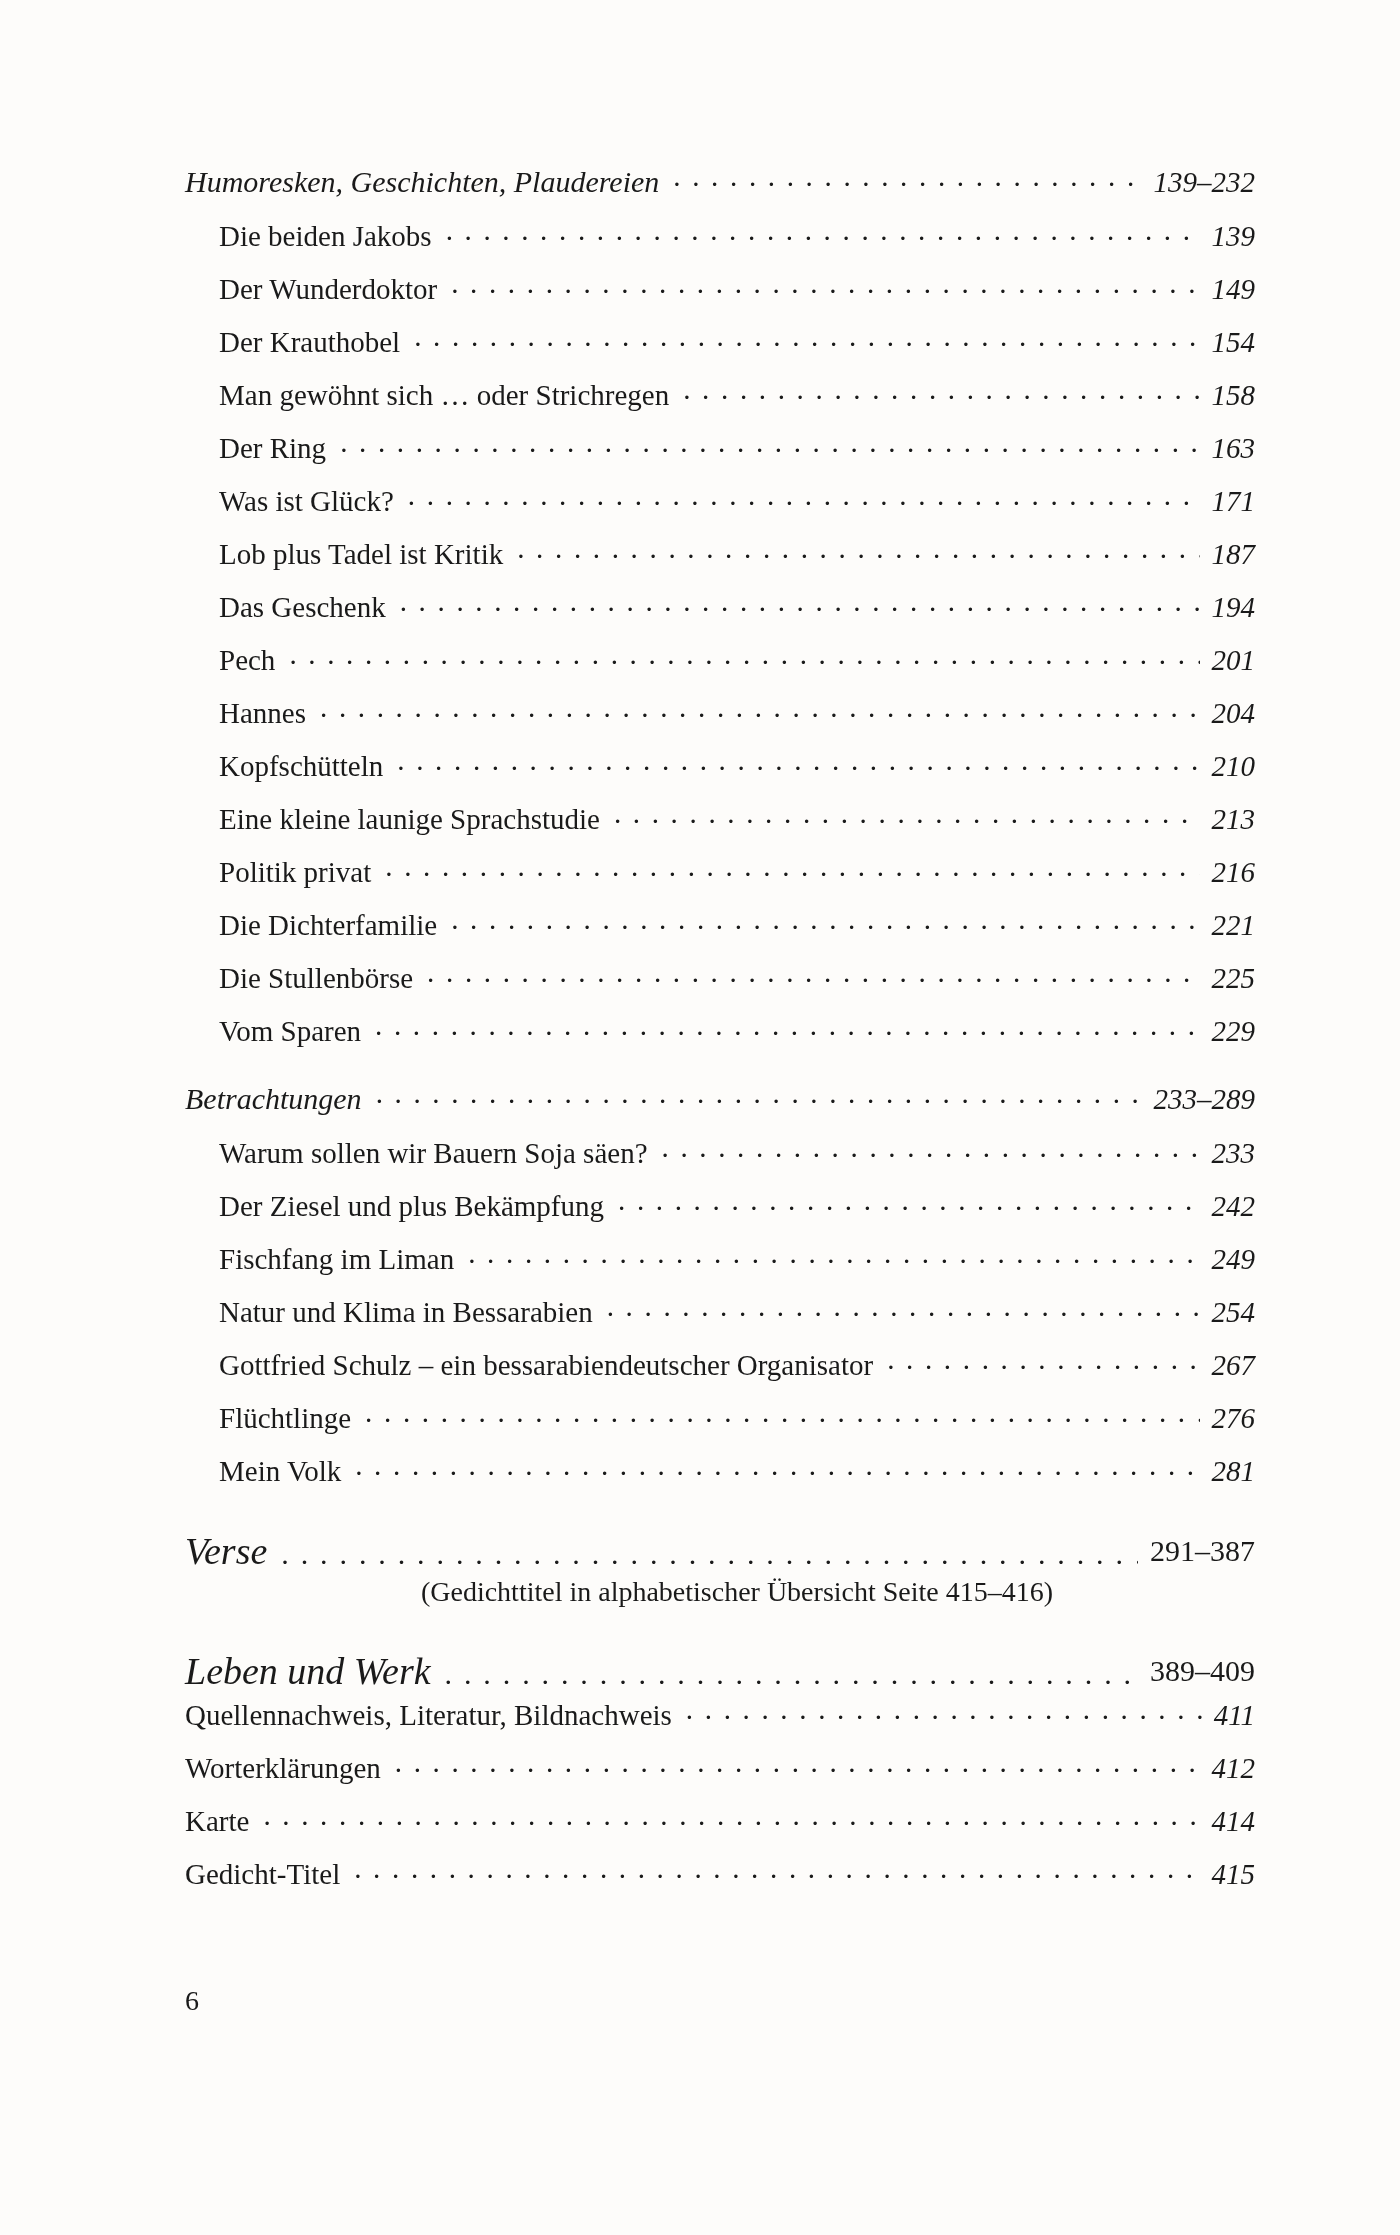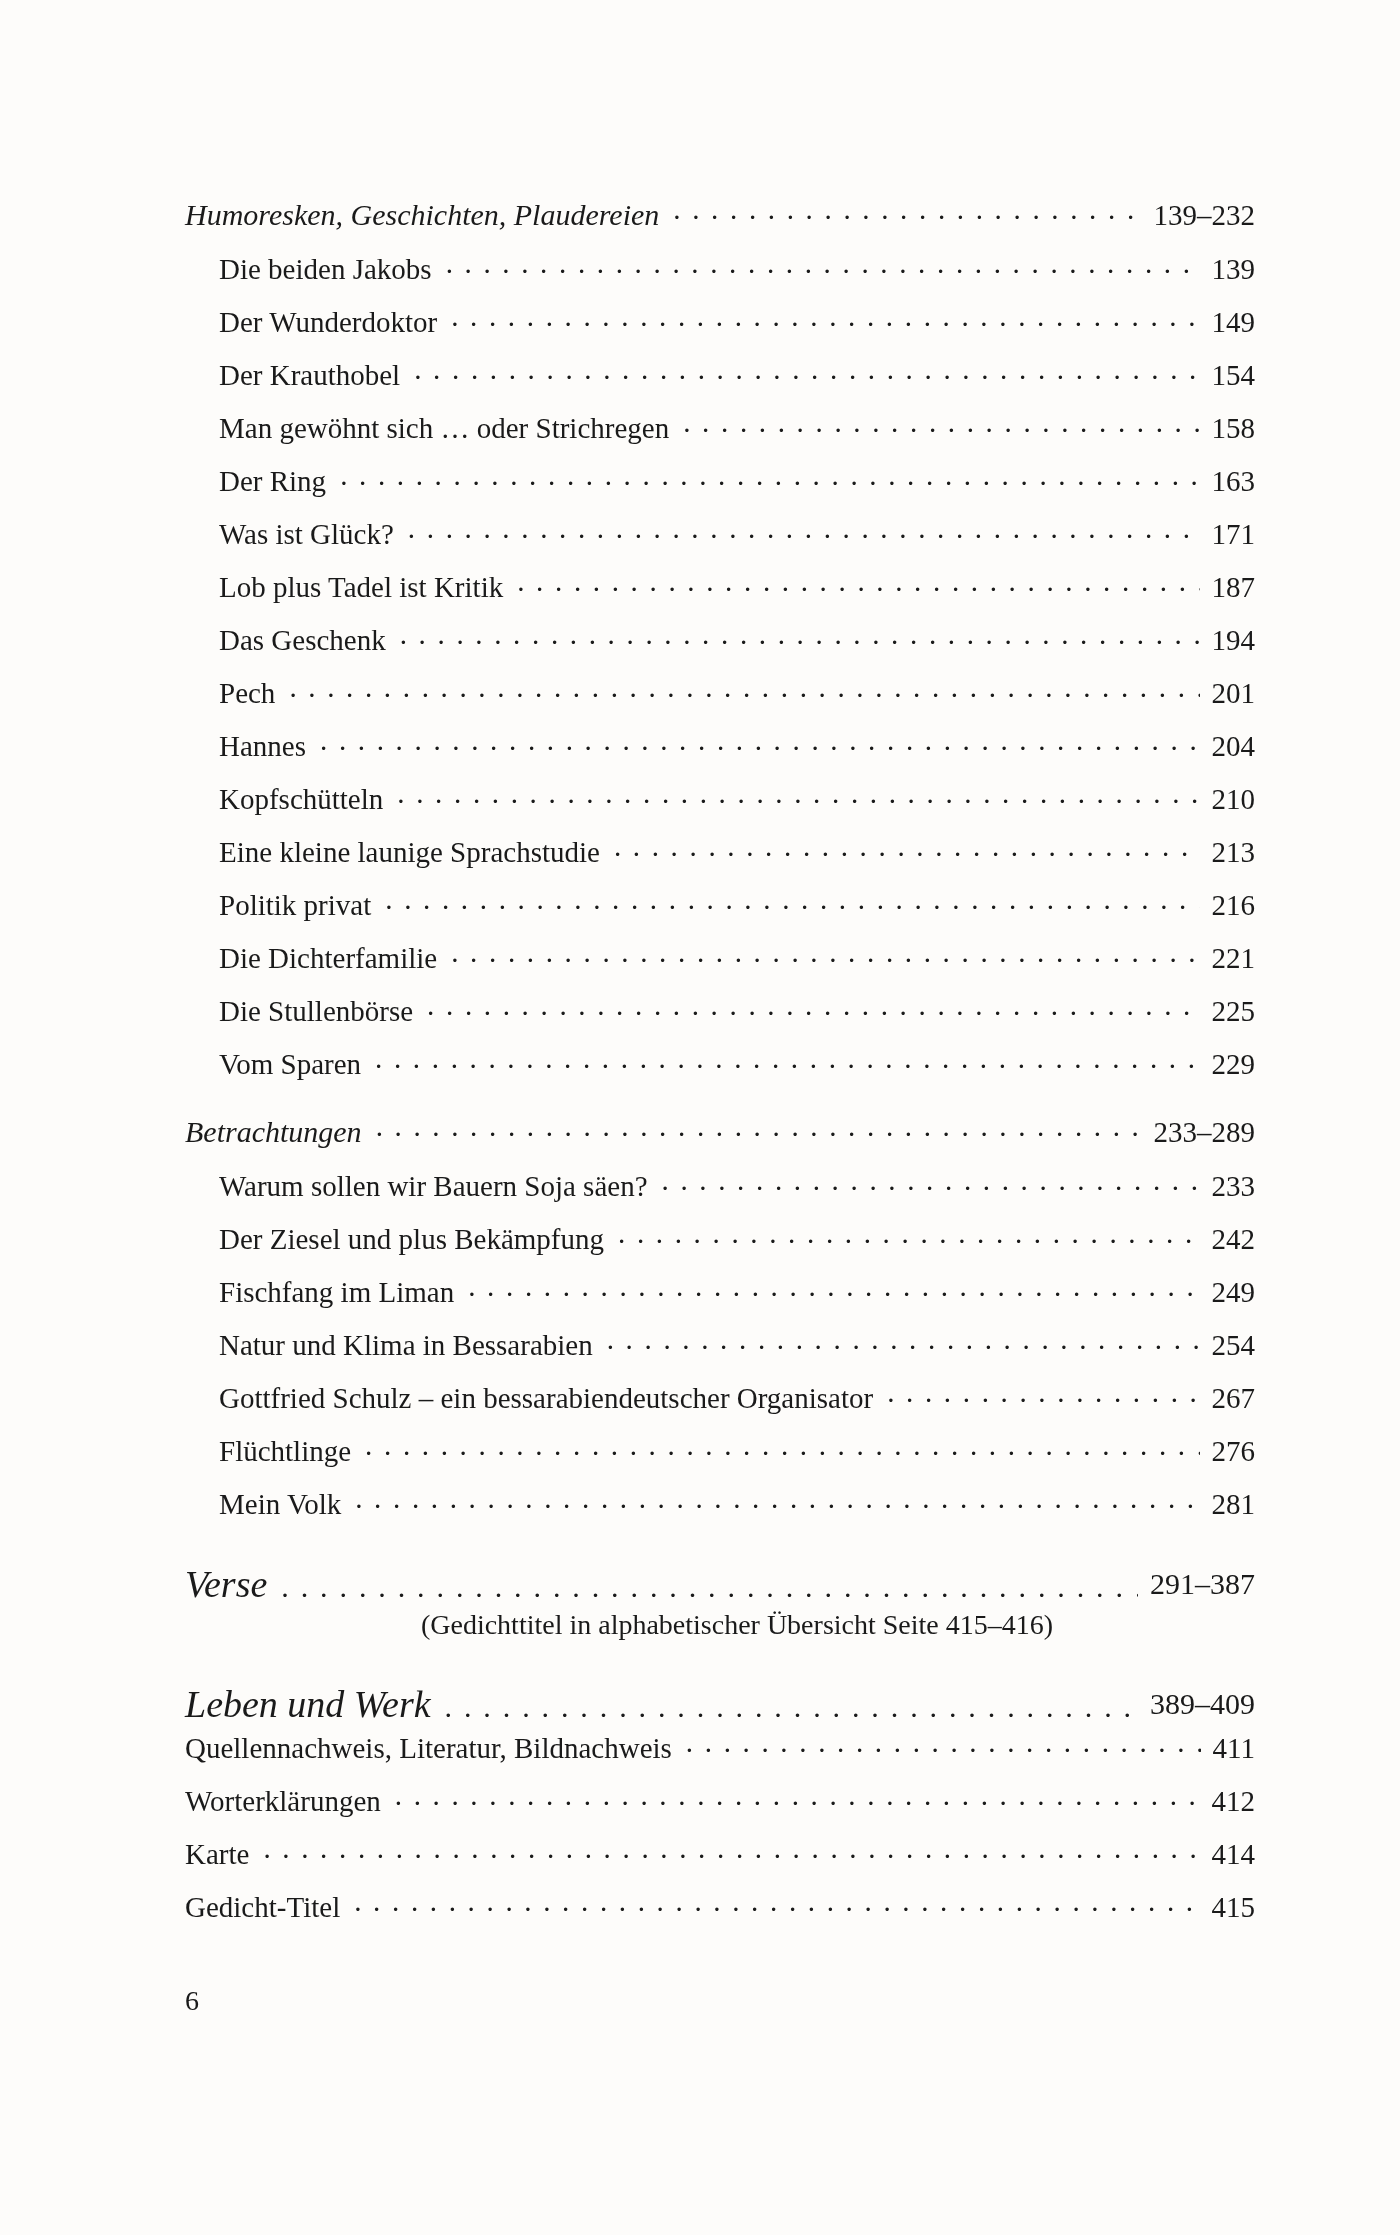--- a/index.html
+++ b/index.html
@@ -17,21 +17,21 @@
   }
   
   .page {
     position: absolute;
     inset: 0;
     background: #fdfcfa;
   }
   .content {
     position: absolute;
     left: 185px;
-    top: 196px;
+    top: 163px;
     width: 1070px;
   }
 
   
   .toc-line {
     display: flex;
     align-items: baseline;
     font-size: 29px;
     line-height: 1.0;
     margin: 0 0 19px 0;
@@ -55,20 +55,21 @@
     bottom: 0.04em;
     letter-spacing: 2.2px;
     font-size: 29px;
     color: #1a1a1a;
     white-space: nowrap;
   }
   .toc-page {
     flex: 0 0 auto;
     text-align: right;
     padding-left: 8px;
+    font-style: italic;
   }
 
   
   .section .toc-title {
     font-style: italic;
     font-size: 30px;
   }
   .section {
     margin-bottom: 20px;
   }

